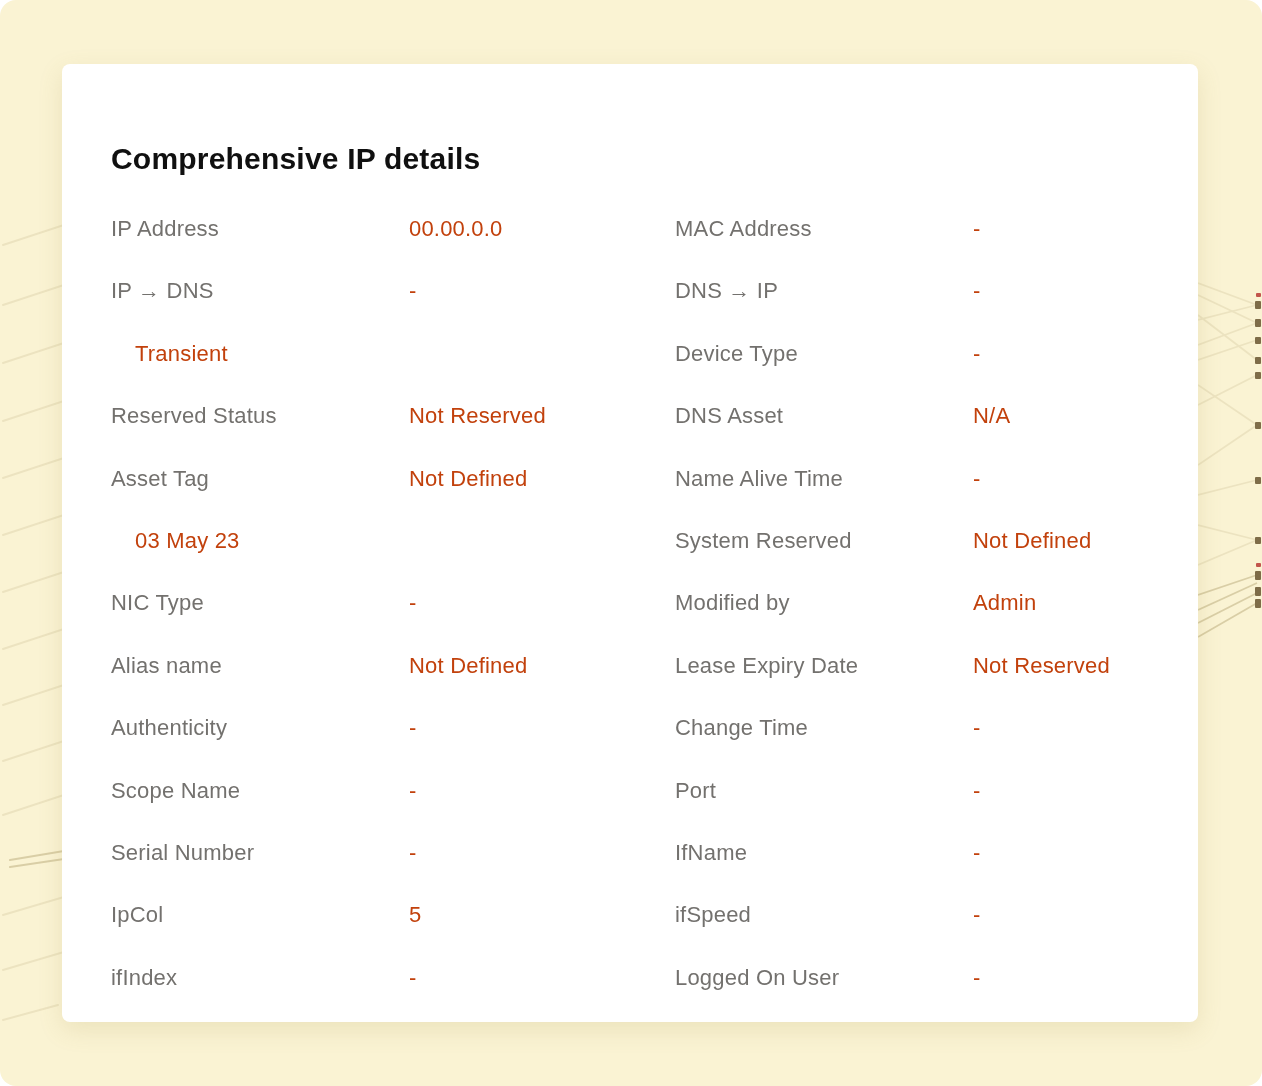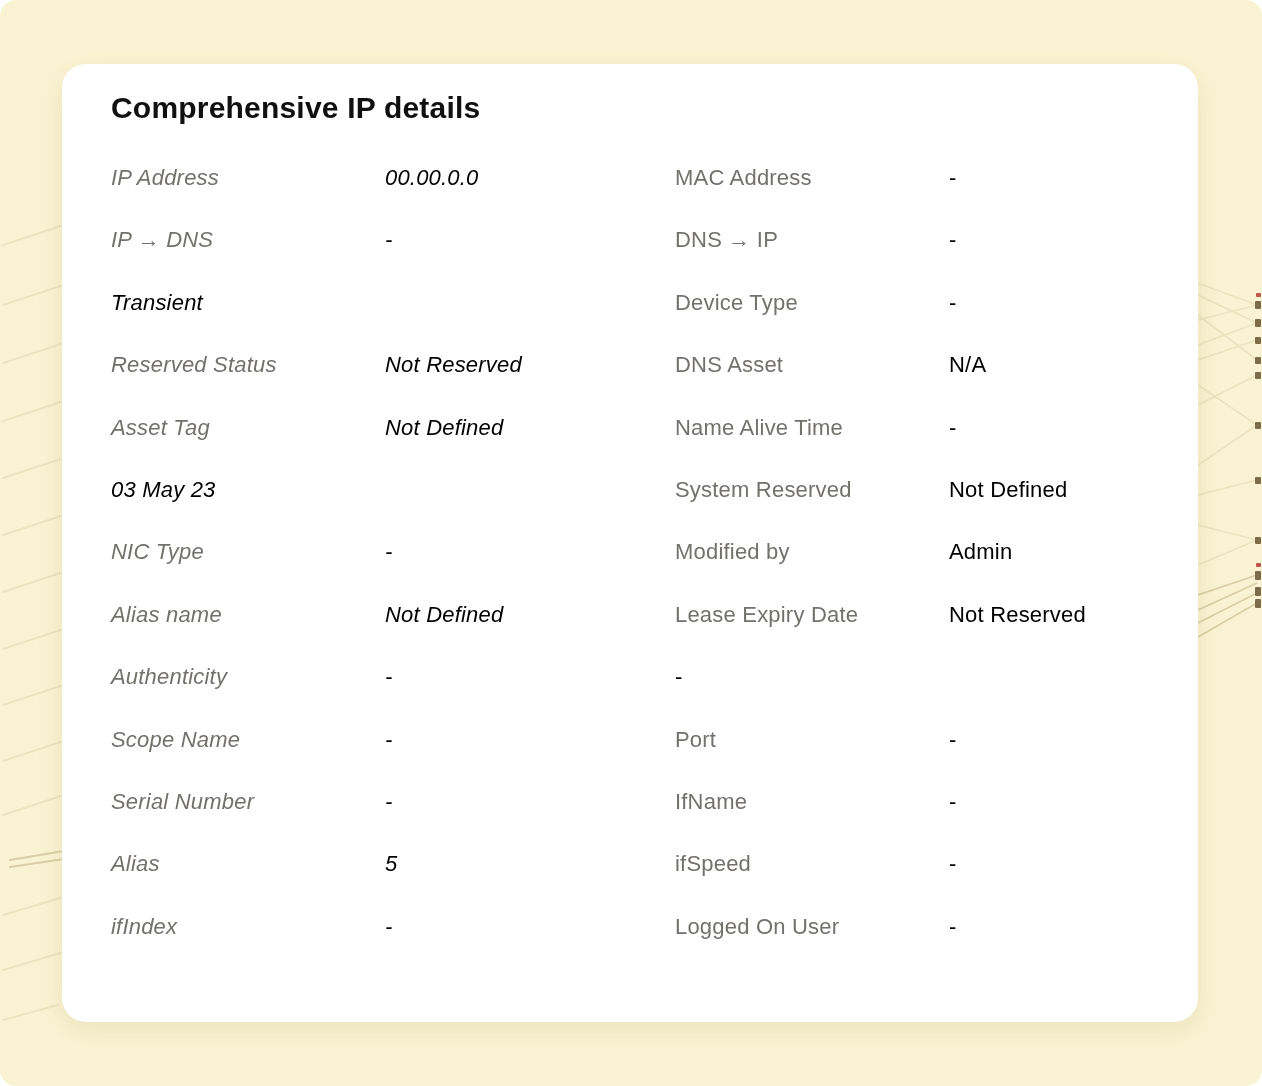--- a/index.html
+++ b/index.html
@@ -22,59 +22,60 @@
   }
   .decor-left { left: 0; top: 215px; }
   .decor-right { right: 0; top: 265px; }
   .card {
     position: absolute;
     left: 62px;
     top: 64px;
     width: 1136px;
     height: 958px;
     background: #FFFFFF;
-    border-radius: 24px;
+    border-radius: 8px;
     box-shadow: 0 8px 24px rgba(160, 140, 70, 0.16);
     box-sizing: border-box;
-    padding: 26px 40px 0 49px;
+    padding: 77px 40px 0 49px;
   }
   .card-title {
     margin: 0;
     font-size: 30px;
     line-height: 36px;
     font-weight: 700;
     color: #101010;
     letter-spacing: 0.2px;
   }
   .details {
     display: flex;
     margin-top: 38px;
   }
   .col { display: flex; flex-direction: column; }
-  .col-left { width: 564px; font-style: italic; }
+  .col-left { width: 564px; }
   .col-right { flex: 1; }
   .row {
     height: 62.4px;
     display: flex;
     align-items: flex-start;
   }
   .lbl {
     width: 274px;
     flex: 0 0 274px;
     font-size: 22px;
     line-height: 28px;
     color: #73716E;
     letter-spacing: 0.2px;
   }
   .val {
     font-size: 22px;
     line-height: 28px;
     font-weight: 500;
-    color: #000000;
+    color: #c2410c;
     letter-spacing: 0.2px;
+    margin-left: 24px;
   }
 </style>
 </head>
 <body>
 
 <div class="stage">
 
   <svg class="decor decor-left" width="64" height="810" viewBox="0 0 64 810">
     <g stroke="#ECE3C0" stroke-width="2" stroke-linecap="round" fill="none">
       <line x1="3" y1="30" x2="64" y2="10"></line>
@@ -176,21 +177,21 @@
           </div>
           <div class="row">
             <span class="lbl">Scope Name</span>
             <span class="val">-</span>
           </div>
           <div class="row">
             <span class="lbl">Serial Number</span>
             <span class="val">-</span>
           </div>
           <div class="row">
-            <span class="lbl">Alias</span>
+            <span class="lbl">IpCol</span>
             <span class="val">5</span>
           </div>
           <div class="row">
             <span class="lbl">ifIndex</span>
             <span class="val">-</span>
           </div>
         </div>
       <div class="col col-right">
           <div class="row">
             <span class="lbl">MAC Address</span>
@@ -218,20 +219,21 @@
           </div>
           <div class="row">
             <span class="lbl">Modified by</span>
             <span class="val">Admin</span>
           </div>
           <div class="row">
             <span class="lbl">Lease Expiry Date</span>
             <span class="val">Not Reserved</span>
           </div>
           <div class="row">
+            <span class="lbl">Change Time</span>
             <span class="val">-</span>
           </div>
           <div class="row">
             <span class="lbl">Port</span>
             <span class="val">-</span>
           </div>
           <div class="row">
             <span class="lbl">IfName</span>
             <span class="val">-</span>
           </div>

